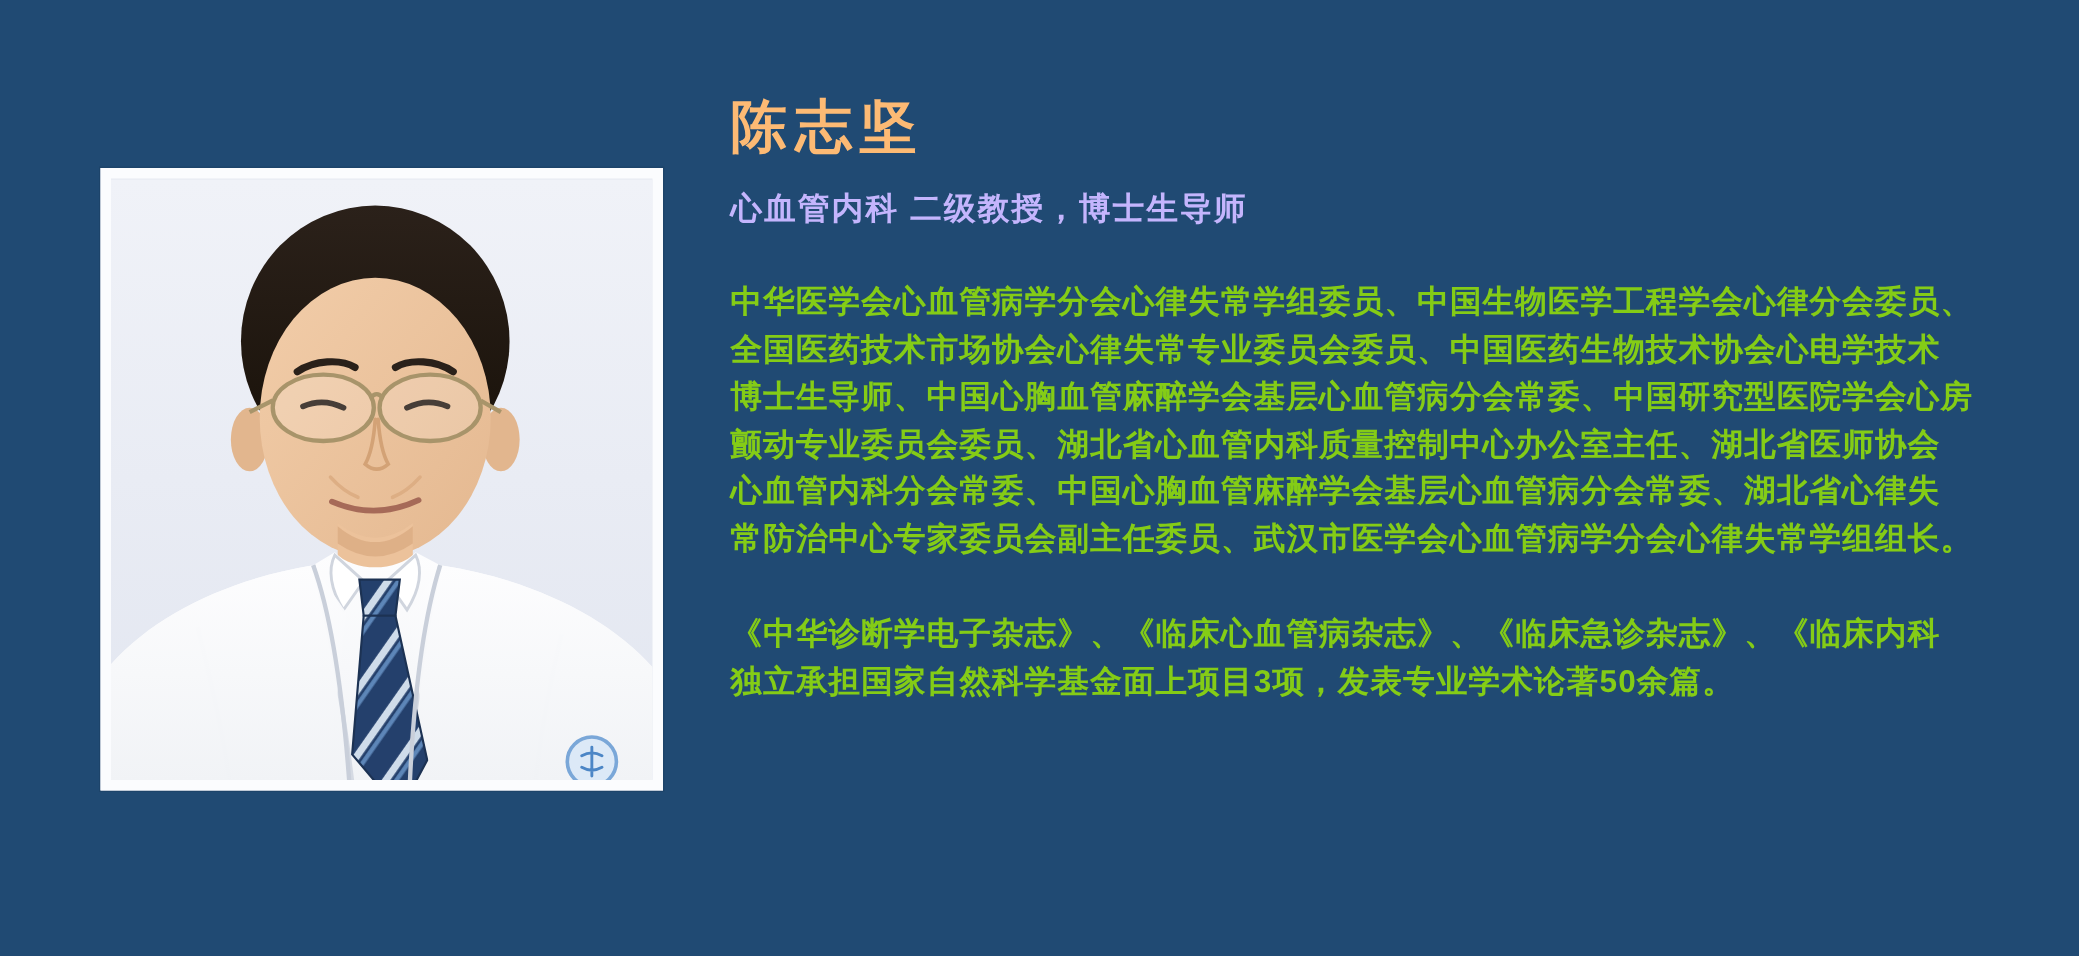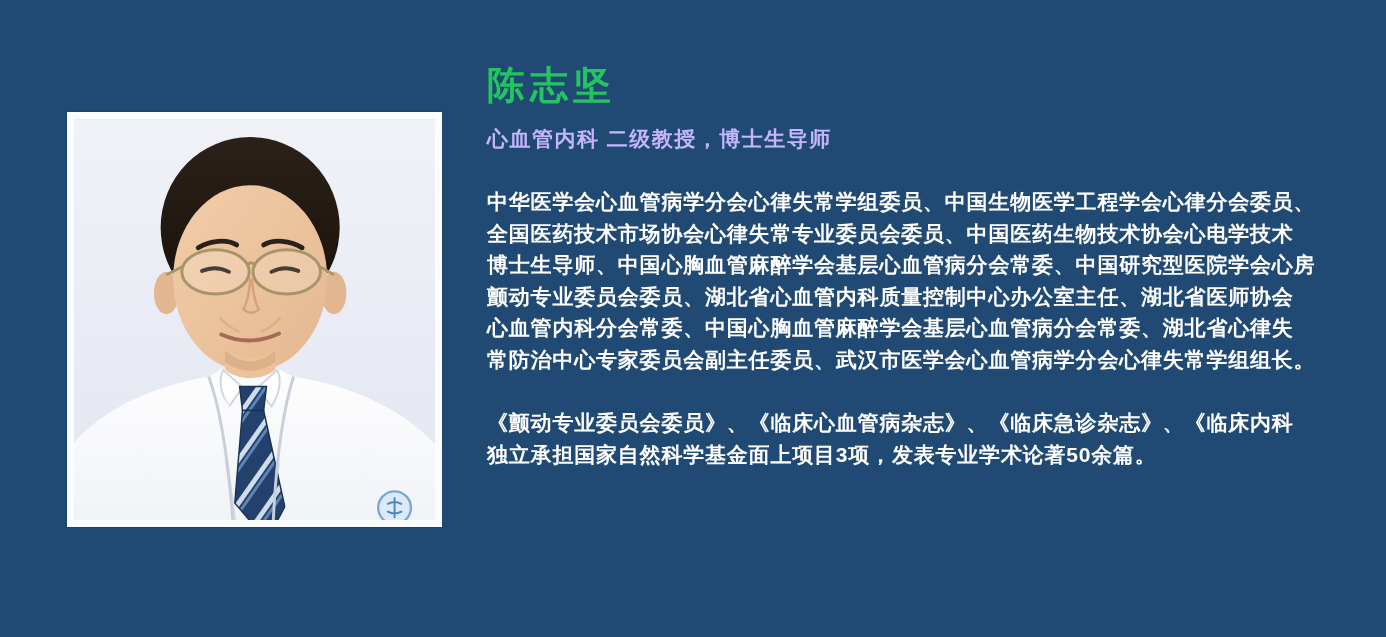--- a/index.html
+++ b/index.html
@@ -31,35 +31,35 @@
     left: 487px;
     top: 62px;
     width: 900px;
     color: #f4f7fa;
   }
   .doctor-name {
     font-size: 38px;
     font-weight: 700;
     letter-spacing: 5px;
     line-height: 46px;
-    color: #22c55e;
+    color: #fdba74;
   }
   .doctor-title {
     margin-top: 17px;
     font-size: 21px;
     font-weight: 700;
     letter-spacing: 1.5px;
     color: #c4b5fd;
   }
   .bio {
     font-size: 21px;
     font-weight: 600;
     line-height: 31.5px;
     letter-spacing: 0.8px;
-    color: #ffffff;
+    color: #84cc16;
   }
   .bio-memberships { margin-top: 33px; }
   .bio-editorial { margin-top: 32px; }
   .bio .line { white-space: nowrap; }
 </style>
 </head>
 <body>
 
 <div class="page">
 
@@ -162,18 +162,18 @@
     <div class="bio bio-memberships">
       <div class="line">中华医学会心血管病学分会心律失常学组委员、中国生物医学工程学会心律分会委员、</div>
       <div class="line">全国医药技术市场协会心律失常专业委员会委员、中国医药生物技术协会心电学技术</div>
       <div class="line">博士生导师、中国心胸血管麻醉学会基层心血管病分会常委、中国研究型医院学会心房</div>
       <div class="line">颤动专业委员会委员、湖北省心血管内科质量控制中心办公室主任、湖北省医师协会</div>
       <div class="line">心血管内科分会常委、中国心胸血管麻醉学会基层心血管病分会常委、湖北省心律失</div>
       <div class="line">常防治中心专家委员会副主任委员、武汉市医学会心血管病学分会心律失常学组组长。</div>
     </div>
 
     <div class="bio bio-editorial">
-      <div class="line">《颤动专业委员会委员》、《临床心血管病杂志》、《临床急诊杂志》、《临床内科</div>
+      <div class="line">《中华诊断学电子杂志》、《临床心血管病杂志》、《临床急诊杂志》、《临床内科</div>
       <div class="line">独立承担国家自然科学基金面上项目3项，发表专业学术论著50余篇。</div>
     </div>
   </div>
 
 </div>
 
 </body></html>

